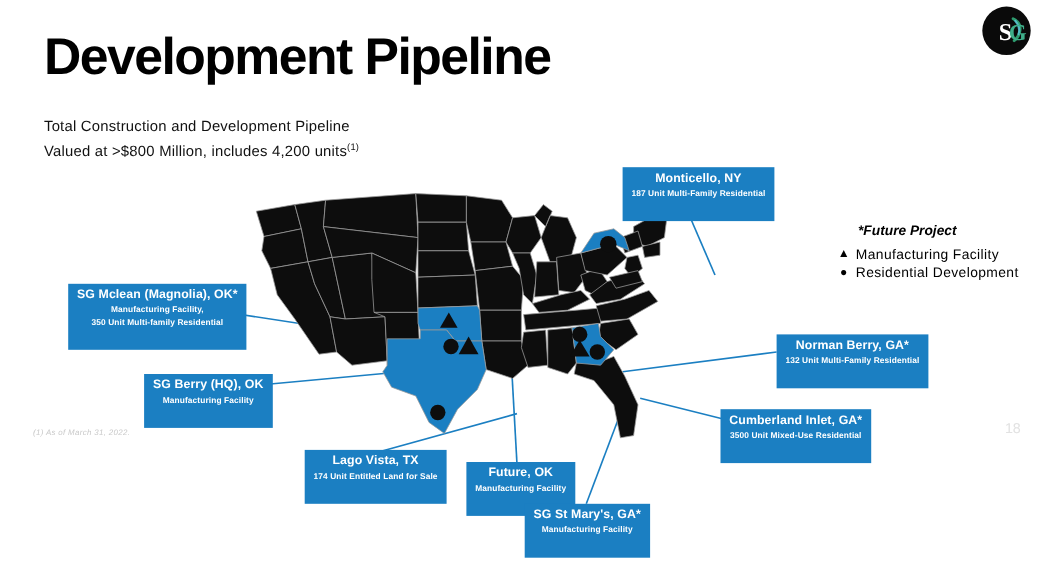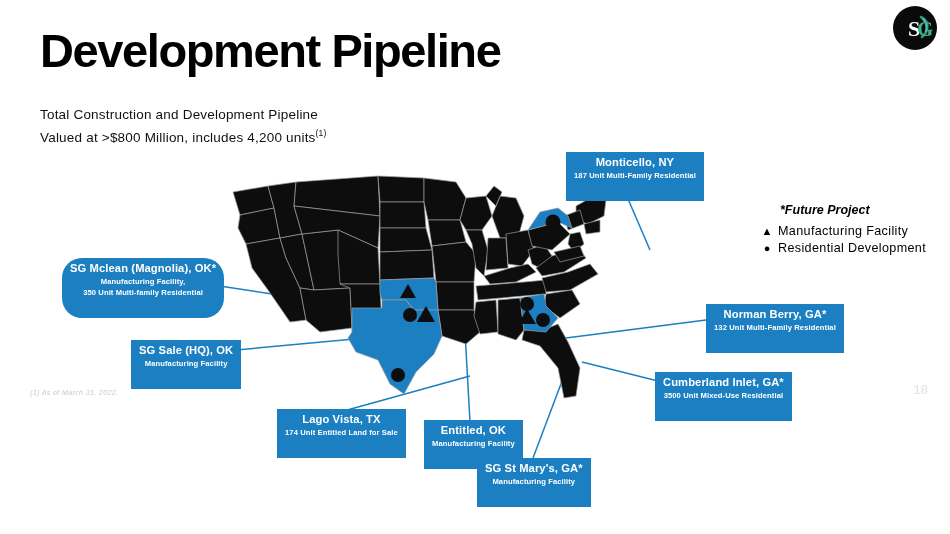--- a/index.html
+++ b/index.html
@@ -197,38 +197,38 @@
         <circle cx="315" cy="148" r="7"></circle>
       </g>
     </svg>
   </div>
 
   <div class="callout" style="left:566px; top:152px;">
     <div class="c-title">Monticello, NY</div>
     <div class="c-sub">187 Unit Multi-Family  Residential</div>
   </div>
 
-  <div class="callout" style="left:62px; top:258px;border-radius:20px;">
+  <div class="callout" style="left:62px; top:258px;">
     <div class="c-title">SG Mclean (Magnolia), OK*</div>
     <div class="c-sub">Manufacturing Facility,</div>
     <div class="c-sub">350 Unit Multi-family Residential</div>
   </div>
 
   <div class="callout" style="left:131px; top:340px;">
-    <div class="c-title">SG Sale (HQ), OK</div>
+    <div class="c-title">SG Berry (HQ), OK</div>
     <div class="c-sub">Manufacturing Facility</div>
   </div>
 
   <div class="callout" style="left:277px; top:409px;">
     <div class="c-title">Lago Vista, TX</div>
     <div class="c-sub">174 Unit Entitled Land for  Sale</div>
   </div>
 
   <div class="callout" style="left:424px; top:420px;">
-    <div class="c-title">Entitled, OK</div>
+    <div class="c-title">Future, OK</div>
     <div class="c-sub">Manufacturing   Facility</div>
   </div>
 
   <div class="callout" style="left:477px; top:458px;">
     <div class="c-title">SG St Mary's, GA*</div>
     <div class="c-sub">Manufacturing Facility</div>
   </div>
 
   <div class="callout" style="left:706px; top:304px;">
     <div class="c-title">Norman Berry, GA*</div>

